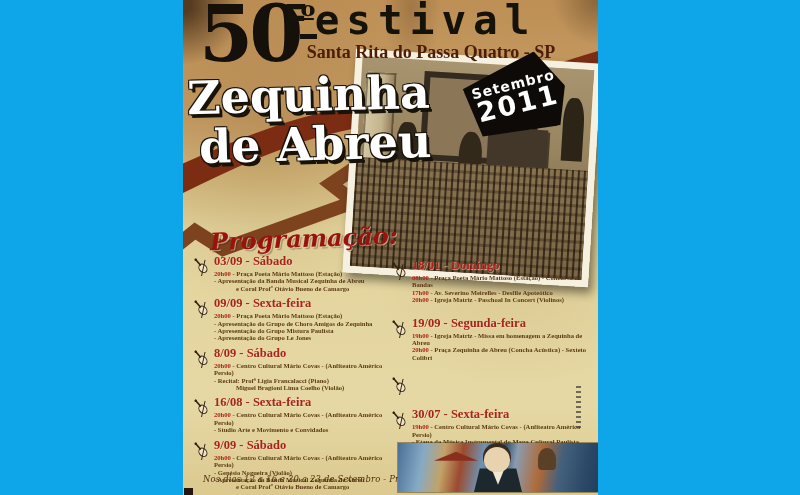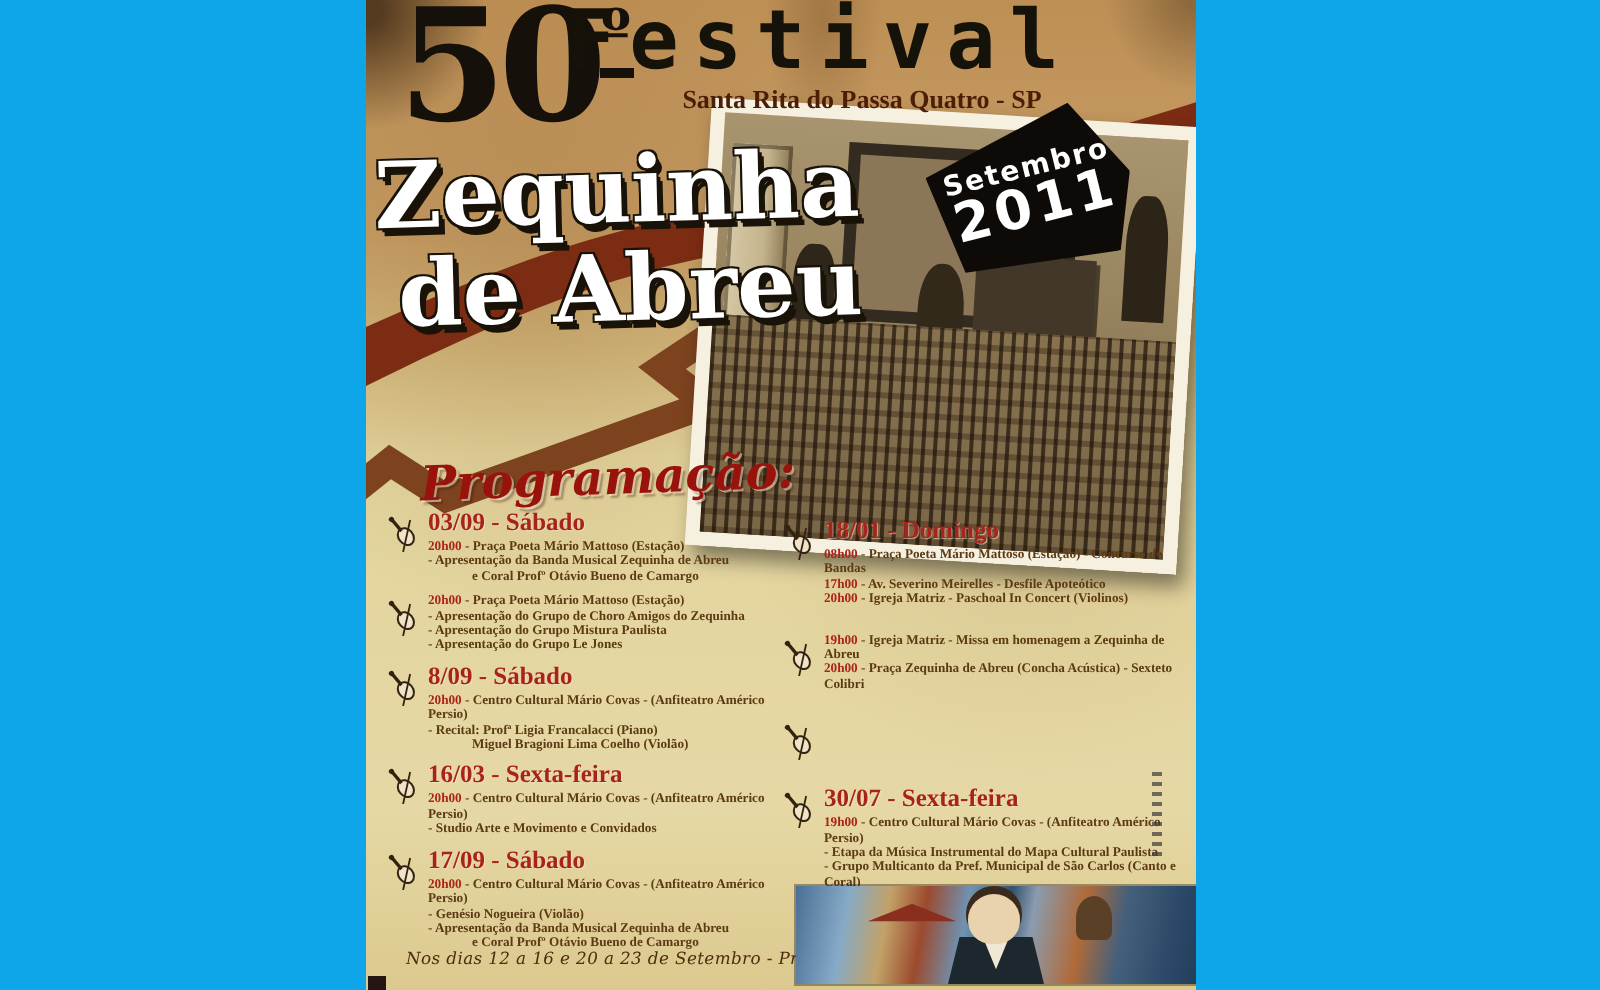--- a/index.html
+++ b/index.html
@@ -13,21 +13,21 @@
       radial-gradient(circle at 100% 0%, rgba(30,14,3,0.30) 0 4px, rgba(30,14,3,0.0) 45px),
       radial-gradient(ellipse at 55% 2%, rgba(60,30,8,0.22), rgba(60,30,8,0) 9%),
       radial-gradient(ellipse at 20% 28%, rgba(125,80,28,0.20), rgba(125,80,28,0) 34%),
       radial-gradient(ellipse at 80% 55%, rgba(150,110,50,0.12), rgba(150,110,50,0) 30%);}
   .decor-svg{position:absolute;inset:0;z-index:2;}
 
   
   .hdr-num{position:absolute;left:16px;top:-12px;z-index:5;font-family:"DejaVu Serif",serif;font-weight:bold;font-size:78px;color:#15100a;letter-spacing:-4px;}
   .hdr-num .ord{font-size:30px;letter-spacing:0;vertical-align:34px;border-bottom:5px solid #15100a;padding:0 1px;}
   .hdr-title{position:absolute;left:100px;top:-4px;z-index:5;font-family:"DejaVu Sans Mono",monospace;font-weight:bold;font-size:41px;color:#15120a;letter-spacing:7px;}
-  .hdr-sub{position:absolute;left:118px;top:42px;width:260px;z-index:5;text-align:center;font-family:"Liberation Serif",serif;font-weight:bold;font-size:13px;color:#4c1d07;}
+  .hdr-sub{position:absolute;left:118px;top:42px;width:260px;z-index:5;text-align:center;font-family:"Liberation Serif",serif;font-weight:bold;font-size:18px;color:#4c1d07;}
 
   
   .title1,.title2{position:absolute;z-index:6;font-family:"DejaVu Serif",serif;font-weight:bold;color:#ffffff;font-size:46px;line-height:46px;
     text-shadow:3px 4px 0 #181208,-1px -1px 0 #181208,1px -1px 0 #181208,-1px 1px 0 #181208,2px 2px 0 #181208;}
   .title1{left:4px;top:72px;transform:rotate(-1.5deg);}
   .title2{left:16px;top:121px;transform:rotate(-1.5deg);}
 
   
   .badge{position:absolute;left:283px;top:57px;width:100px;height:78px;z-index:8;transform:rotate(-14deg);
     background:#0d0a08;clip-path:polygon(0% 25%,78% 0%,100% 52%,86% 100%,8% 90%);
@@ -144,20 +144,21 @@
   <div class="event">
     <svg class="v-icon" viewBox="0 0 20 20">
       <g transform="rotate(-40 10 10)">
         <ellipse cx="10" cy="13" rx="3.6" ry="4.6" fill="#efe4c8" stroke="#33220f" stroke-width="1"></ellipse>
         <rect x="9.3" y="1.5" width="1.6" height="8" fill="#33220f"></rect>
         <circle cx="10" cy="1.8" r="1.3" fill="#33220f"></circle>
         <line x1="4" y1="18" x2="17" y2="8" stroke="#33220f" stroke-width="0.9"></line>
       </g>
     </svg>
     <div class="ev-body">
+      <div class="ev-heading">09/09 - Sexta-feira</div>
       <div class="ev-lines">
               <div class="ev-line"><span class="ev-time">20h00 </span>- Praça Poeta Mário Mattoso (Estação)</div>
               <div class="ev-line">- Apresentação do Grupo de Choro Amigos do Zequinha</div>
               <div class="ev-line">- Apresentação do Grupo Mistura Paulista</div>
               <div class="ev-line">- Apresentação do Grupo Le Jones</div>
             </div>
     </div>
   </div>
 
   <div class="event">
@@ -182,39 +183,39 @@
   <div class="event">
     <svg class="v-icon" viewBox="0 0 20 20">
       <g transform="rotate(-40 10 10)">
         <ellipse cx="10" cy="13" rx="3.6" ry="4.6" fill="#efe4c8" stroke="#33220f" stroke-width="1"></ellipse>
         <rect x="9.3" y="1.5" width="1.6" height="8" fill="#33220f"></rect>
         <circle cx="10" cy="1.8" r="1.3" fill="#33220f"></circle>
         <line x1="4" y1="18" x2="17" y2="8" stroke="#33220f" stroke-width="0.9"></line>
       </g>
     </svg>
     <div class="ev-body">
-      <div class="ev-heading">16/03 - Sexta-feira</div>
+      <div class="ev-heading">16/08 - Sexta-feira</div>
       <div class="ev-lines">
               <div class="ev-line"><span class="ev-time">20h00 </span>- Centro Cultural Mário Covas - (Anfiteatro Américo Persio)</div>
               <div class="ev-line">- Studio Arte e Movimento e Convidados</div>
             </div>
     </div>
   </div>
 
   <div class="event">
     <svg class="v-icon" viewBox="0 0 20 20">
       <g transform="rotate(-40 10 10)">
         <ellipse cx="10" cy="13" rx="3.6" ry="4.6" fill="#efe4c8" stroke="#33220f" stroke-width="1"></ellipse>
         <rect x="9.3" y="1.5" width="1.6" height="8" fill="#33220f"></rect>
         <circle cx="10" cy="1.8" r="1.3" fill="#33220f"></circle>
         <line x1="4" y1="18" x2="17" y2="8" stroke="#33220f" stroke-width="0.9"></line>
       </g>
     </svg>
     <div class="ev-body">
-      <div class="ev-heading">17/09 - Sábado</div>
+      <div class="ev-heading">9/09 - Sábado</div>
       <div class="ev-lines">
               <div class="ev-line"><span class="ev-time">20h00 </span>- Centro Cultural Mário Covas - (Anfiteatro Américo Persio)</div>
               <div class="ev-line">- Genésio Nogueira (Violão)</div>
               <div class="ev-line">- Apresentação da Banda Musical Zequinha de Abreu</div>
               <div class="ev-line indent">e Coral Profº Otávio Bueno de Camargo</div>
             </div>
     </div>
   </div>
 </div>
     <div class="col col-right">
@@ -240,20 +241,21 @@
   <div class="event">
     <svg class="v-icon" viewBox="0 0 20 20">
       <g transform="rotate(-40 10 10)">
         <ellipse cx="10" cy="13" rx="3.6" ry="4.6" fill="#efe4c8" stroke="#33220f" stroke-width="1"></ellipse>
         <rect x="9.3" y="1.5" width="1.6" height="8" fill="#33220f"></rect>
         <circle cx="10" cy="1.8" r="1.3" fill="#33220f"></circle>
         <line x1="4" y1="18" x2="17" y2="8" stroke="#33220f" stroke-width="0.9"></line>
       </g>
     </svg>
     <div class="ev-body">
+      <div class="ev-heading">19/09 - Segunda-feira</div>
       <div class="ev-lines">
               <div class="ev-line"><span class="ev-time">19h00 </span>- Igreja Matriz - Missa em homenagem a Zequinha de Abreu</div>
               <div class="ev-line"><span class="ev-time">20h00 </span>- Praça Zequinha de Abreu (Concha Acústica) - Sexteto Colibri</div>
             </div>
     </div>
   </div>
 
   <div class="event">
     <svg class="v-icon" viewBox="0 0 20 20">
       <g transform="rotate(-40 10 10)">

